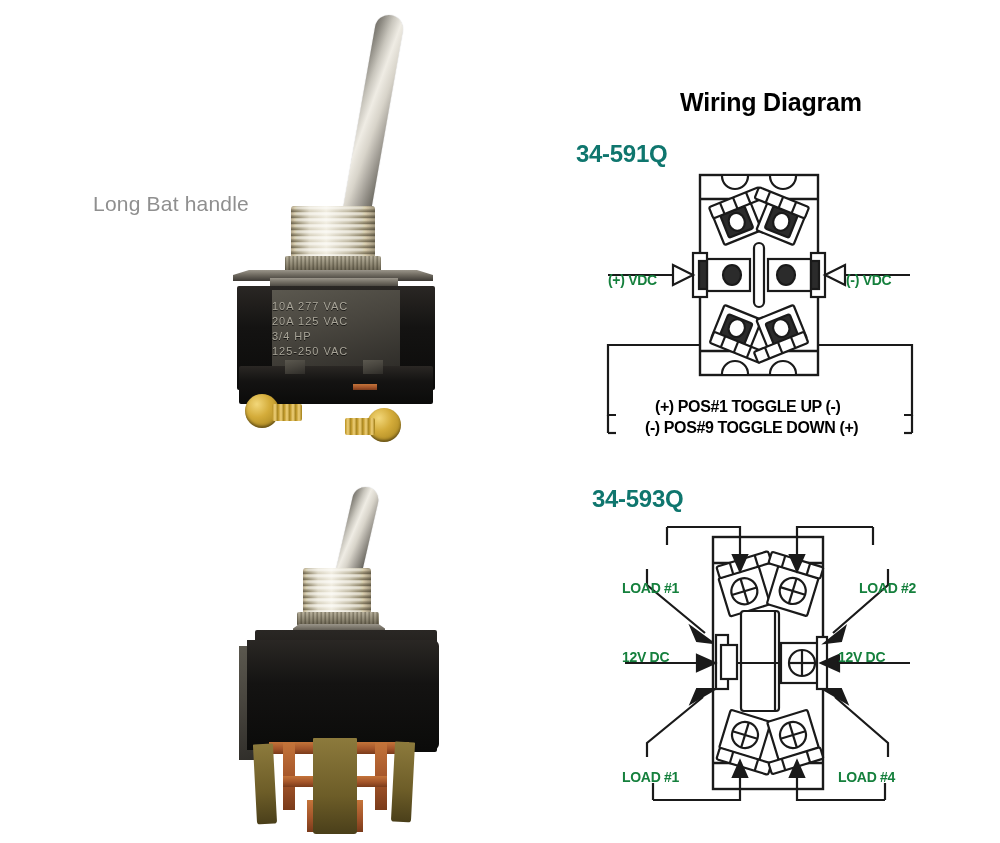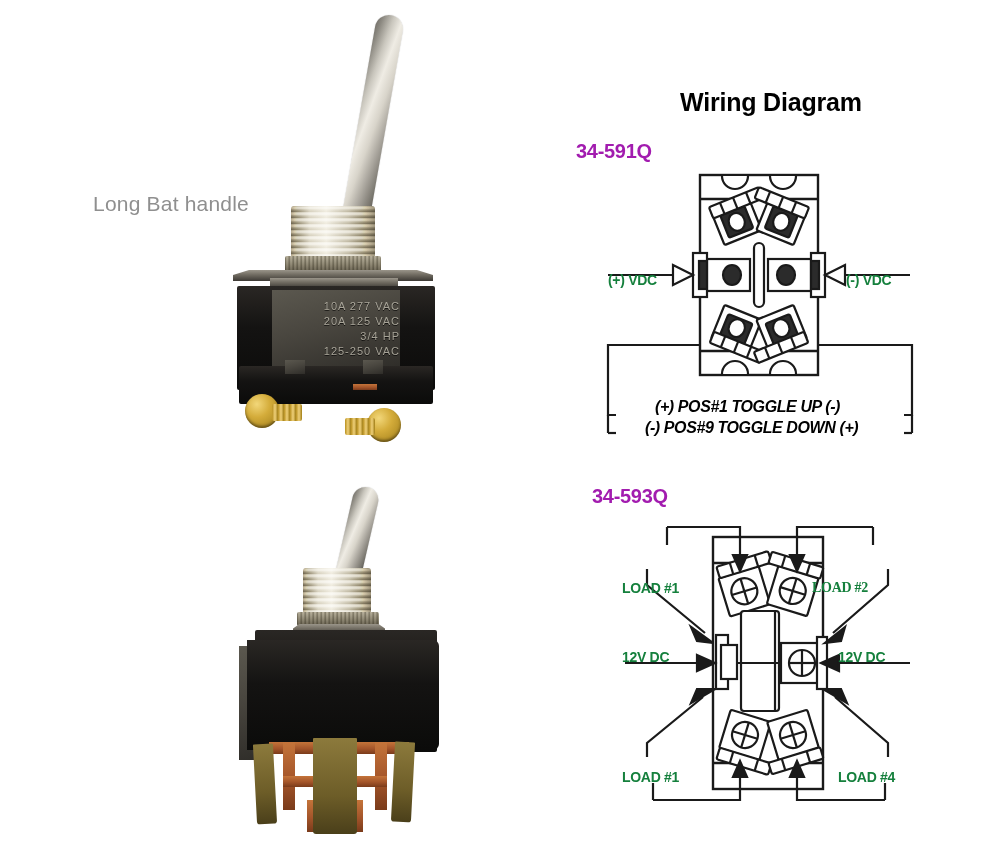--- a/index.html
+++ b/index.html
@@ -29,38 +29,37 @@
     font-size: 21px;
     letter-spacing: 0.2px;
   }
   .wd-title {
     font-size: 25px;
     font-weight: bold;
     color: #000000;
     letter-spacing: -0.2px;
   }
   .part-number {
-    font-size: 20px;
+    font-size: 24px;
     font-weight: bold;
-    color: #a21caf;
+    color: #0f766e;
     letter-spacing: -0.3px;
   }
   .diag-text {
     font-size: 14px;
     font-weight: bold;
     color: #15803d;
     letter-spacing: -0.3px;
     margin-top: 29px;
   }
   .diag-text-sm {
     font-size: 16px;
     font-weight: bold;
     color: #000000;
     letter-spacing: -0.4px;
-    font-style: italic;
   }
 
   
   .photo { position: absolute; }
 
   
   .lever {
     position: absolute;
     background: linear-gradient(100deg,
         #6d6a63 0%, #8c8981 10%, #c9c6bd 26%,
@@ -99,21 +98,21 @@
   }
   .body-metal {
     position: absolute;
     background: linear-gradient(165deg, #5b584f 0%, #49463f 45%, #2f2d29 100%);
   }
   .switch-text {
     position: absolute;
     color: #b9b5a8;
     font-size: 11px;
     letter-spacing: 1px;
-    text-align: right;
+    text-align: left;
     line-height: 15px;
     text-shadow: 0 1px 0 rgba(0,0,0,.8);
     opacity: .85;
     font-family: "Liberation Sans", sans-serif;
     white-space: pre;
   }
   .brass-screw {
     position: absolute;
     background: radial-gradient(circle at 35% 30%, #f2d77a 0%, #d4ac3a 40%, #9c7a18 100%);
     border-radius: 50%;
@@ -437,19 +436,19 @@
         <polyline points="300,285 212,285 212,262"></polyline>
         <path d="M205 262 L219 262 L212 246 Z" fill="#1a1a1a"></path>
         <line x1="300" y1="285" x2="300" y2="268"></line>
         <polyline points="303,242 303,228 250,182"></polyline>
         <path d="M262 188 L238 174 L256 174 Z" fill="#1a1a1a"></path>
       </g>
     </svg>
   </div>
 
   <div class="lbl diag-text" style="left:622px; top:551px;">LOAD #1</div>
-  <div class="lbl diag-text" style="left:812px; top:551px;font-family:Liberation Serif, serif;">LOAD #2</div>
+  <div class="lbl diag-text" style="left:859px; top:551px;">LOAD #2</div>
   <div class="lbl diag-text" style="left:622px; top:620px;">12V DC</div>
   <div class="lbl diag-text" style="left:838px; top:620px;">12V DC</div>
   <div class="lbl diag-text" style="left:622px; top:740px;">LOAD #1</div>
   <div class="lbl diag-text" style="left:838px; top:740px;">LOAD #4</div>
 
 </div>
 
 </body></html>

